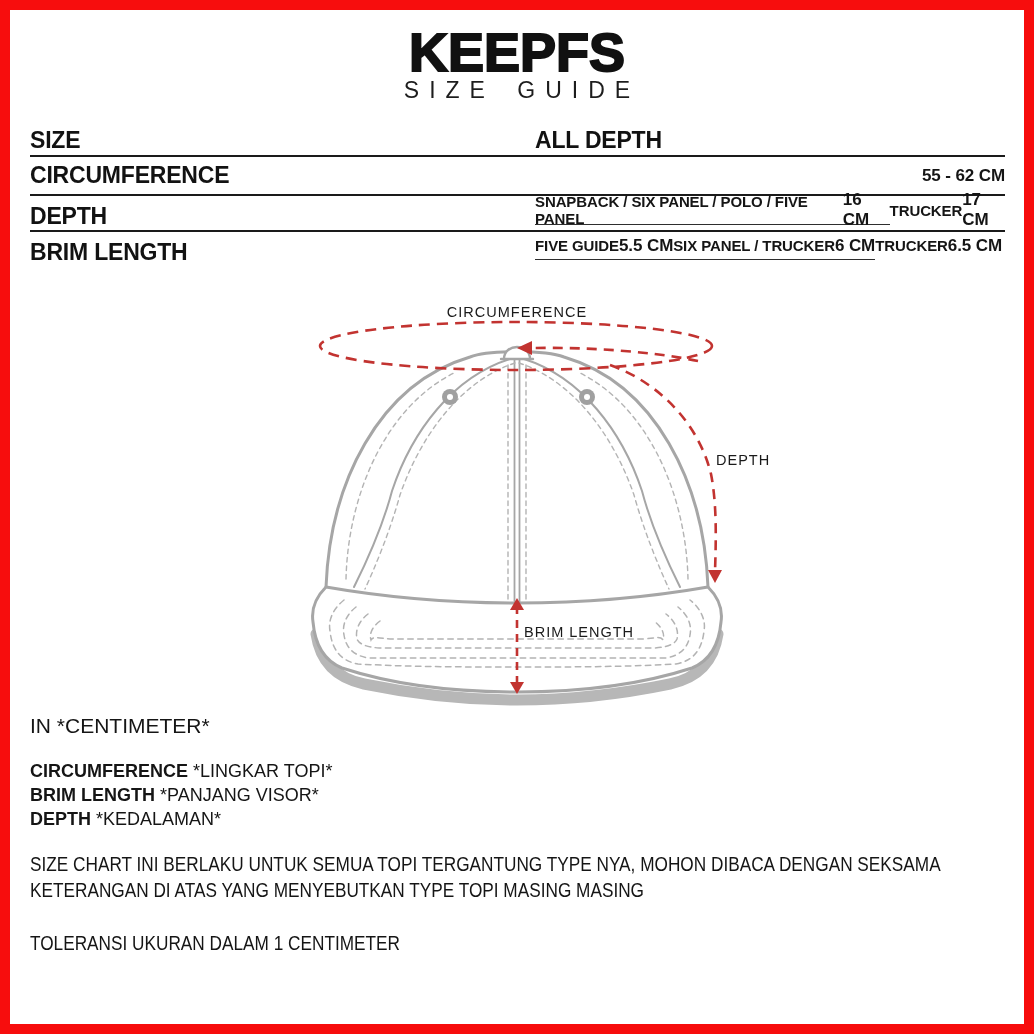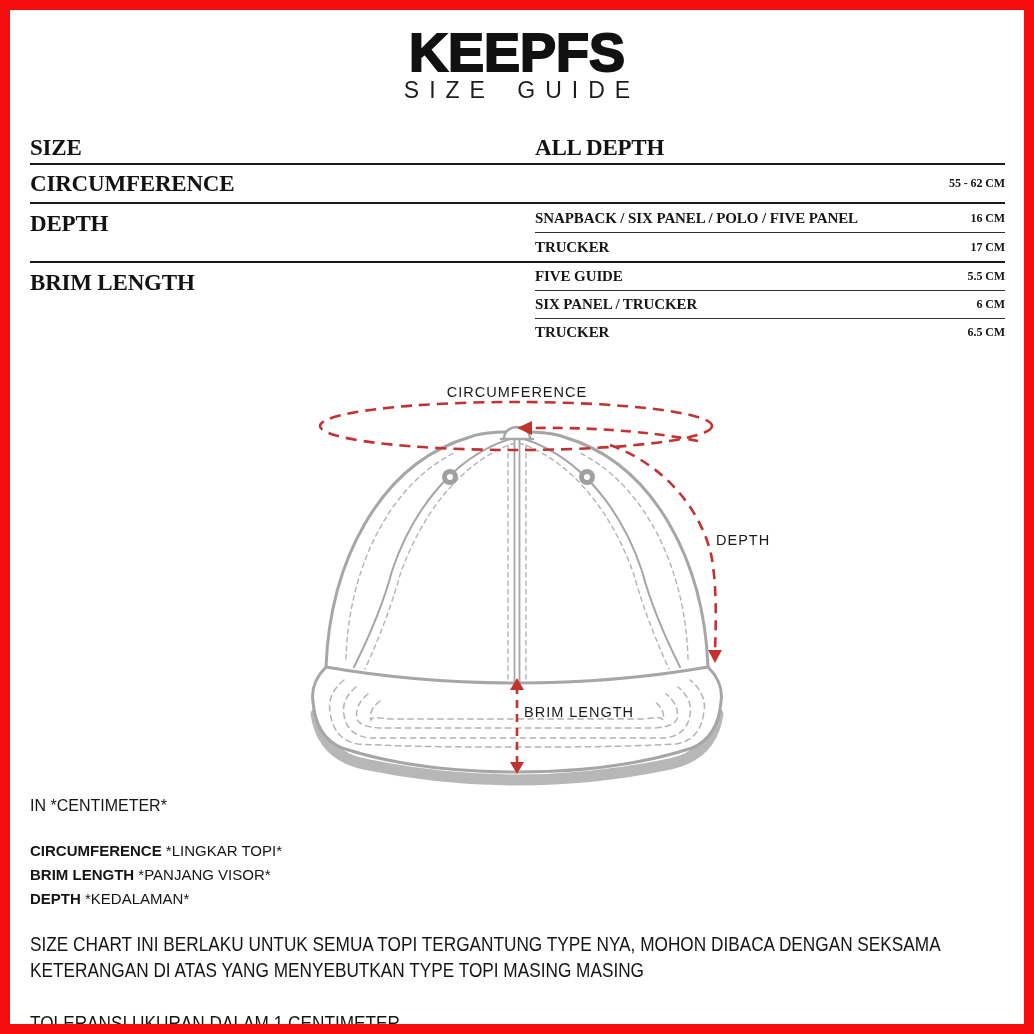--- a/index.html
+++ b/index.html
@@ -13,44 +13,44 @@
   .brand{ text-align:center; margin-top:17px; }
   .brand-logo{
     font-size:54px;font-weight:700;line-height:50px;letter-spacing:0px;
     color:#111;margin-top:6px;-webkit-text-stroke:2px #111;
   }
   .brand-sub{
     margin-top:3px;font-size:23px;line-height:20px;color:#1d1d1d;
     letter-spacing:10px;word-spacing:6px;text-indent:10px;font-weight:400;
   }
   
-  .size-table{ margin:33px 19px 0 20px;font-family:Liberation Serif, serif; }
+  .size-table{ margin:25px 19px 0 20px; }
   .trow{ display:flex; align-items:center; }
   .r0{ height:30px; border-bottom:2px solid #1a1a1a; }
   .r1{ height:37px; border-bottom:2px solid #1a1a1a; }
   .tgroup{ display:flex; align-items:stretch; }
   .tgroup.depth{ border-bottom:2px solid #1a1a1a; }
   .cl{ width:505px; flex:0 0 505px; }
   .big{ font-size:23px; font-weight:700; letter-spacing:-0.2px; color:#121212; }
   .gl{ padding-top:6px; line-height:28px; }
   .cr{ flex:1; display:flex; justify-content:space-between; align-items:center; }
-  .subcol{ flex:1; display:flex; flex-direction:column; }
+  .subcol{ flex:1; display:flex; flex-direction:row; }
   .subrow{ display:flex; justify-content:space-between; align-items:center; }
   .depth .subrow{ height:28px; }
   .brim .subrow{ height:27px; }
   .subrow.line{ border-bottom:1.6px solid #2e2e2e; }
   .slabel{ font-size:15px; font-weight:700; letter-spacing:-0.1px; }
-  .svalue{ font-size:12px; font-weight:700; letter-spacing:-0.1px; }
+  .svalue{ font-size:17px; font-weight:700; letter-spacing:-0.1px; }
   
   .diagram{ display:block; margin-top:23px; }
   .svg-label{ font-family:"Liberation Sans",sans-serif; font-size:14.5px; fill:#1a1a1a; letter-spacing:1px; }
   
   .notes{ margin:8px 19px 0 20px; }
-  .unit{ font-size:16px; line-height:22px; font-weight:400; }
-  .glossary{ margin-top:22px; font-size:15px; line-height:24px; }
+  .unit{ font-size:21px; line-height:22px; font-weight:400; }
+  .glossary{ margin-top:22px; font-size:18px; line-height:24px; }
   .gterm{ font-weight:700; }
   .gtrans{ font-weight:400; }
   .cond{
     font-size:20.5px; line-height:26px; font-weight:400;
     transform:scaleX(0.84); transform-origin:0 0; width:1120px;
   }
   .disclaimer{ margin-top:20px; }
   .tolerance{ margin-top:27px; }
 </style>
 </head>

